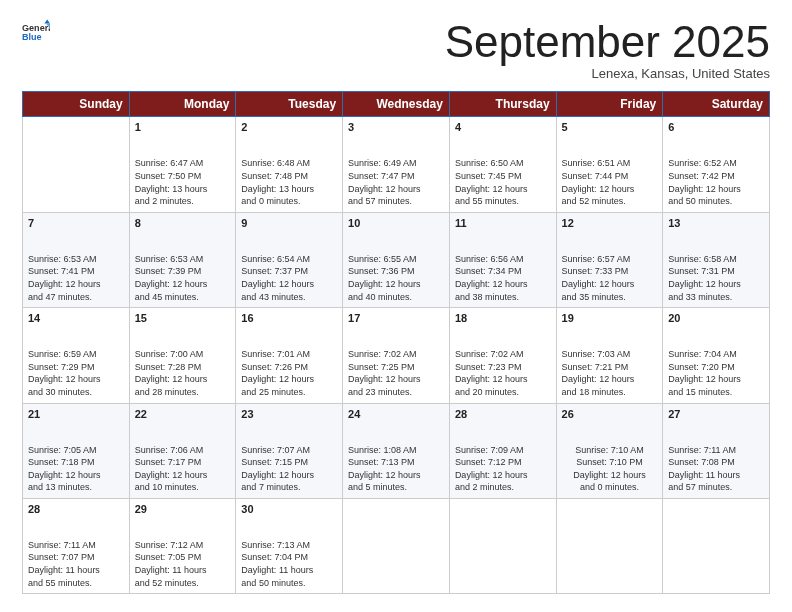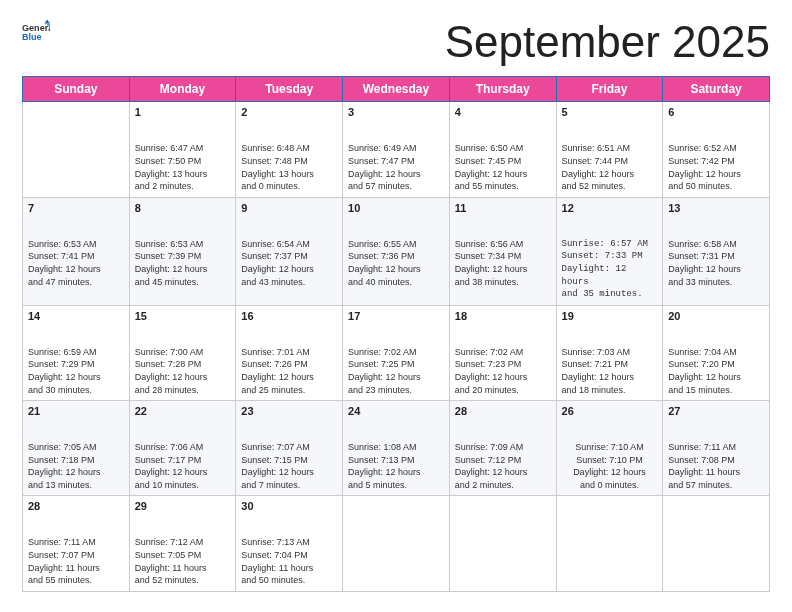--- a/index.html
+++ b/index.html
@@ -44,26 +44,26 @@
     .subtitle {
       font-size: 13px;
       color: #444;
     }
     .calendar {
       width: 100%;
       border-collapse: collapse;
       border: 1px solid #bbb;
     }
     .calendar th {
-      background: #ec4899;
+      background: #7f1d1d;
       color: #fff;
       font-size: 12px;
       font-weight: bold;
       padding: 5px 6px;
-      text-align: center;
+      text-align: right;
       border: 1px solid #2a6db5;
     }
     .calendar td {
       vertical-align: top;
       border: 1px solid #ccc;
       padding: 4px 5px;
       width: 107px;
       min-height: 78px;
       font-size: 9.5px;
       color: #333;
@@ -97,20 +97,21 @@
     <div class="logo">
       <svg class="logo-icon" viewBox="0 0 40 40" xmlns="http://www.w3.org/2000/svg">
         <text x="0" y="18" font-size="13" font-weight="bold" fill="#333">General</text>
         <text x="0" y="32" font-size="13" font-weight="bold" fill="#1a6bbf">Blue</text>
         <polygon points="32,8 40,8 36,2" fill="#1a6bbf"></polygon>
         <polygon points="34,8 40,8 40,14" fill="#5ba3e0"></polygon>
       </svg>
     </div>
     <div class="title-block">
       <div class="month-title">September 2025</div>
+      <div class="subtitle">Lenexa, Kansas, United States</div>
     </div>
   </div>
 
   <table class="calendar">
     <thead>
       <tr>
       <th>Sunday</th>
           <th>Monday</th>
           <th>Tuesday</th>
           <th>Wednesday</th>
@@ -196,21 +197,21 @@
           </td>
           <td>
             <span class="day-num">11</span>
             <div class="cell-info" style="white-space: pre-line;">Sunrise: 6:56 AM
 Sunset: 7:34 PM
 Daylight: 12 hours
 and 38 minutes.</div>
           </td>
           <td>
             <span class="day-num">12</span>
-            <div class="cell-info" style="white-space: pre-line; font-family: Liberation Mono, monospace;">Sunrise: 6:57 AM
+            <div class="cell-info" style="white-space: pre-line;">Sunrise: 6:57 AM
 Sunset: 7:33 PM
 Daylight: 12 hours
 and 35 minutes.</div>
           </td>
           <td>
             <span class="day-num">13</span>
             <div class="cell-info" style="white-space: pre-line;">Sunrise: 6:58 AM
 Sunset: 7:31 PM
 Daylight: 12 hours
 and 33 minutes.</div>

